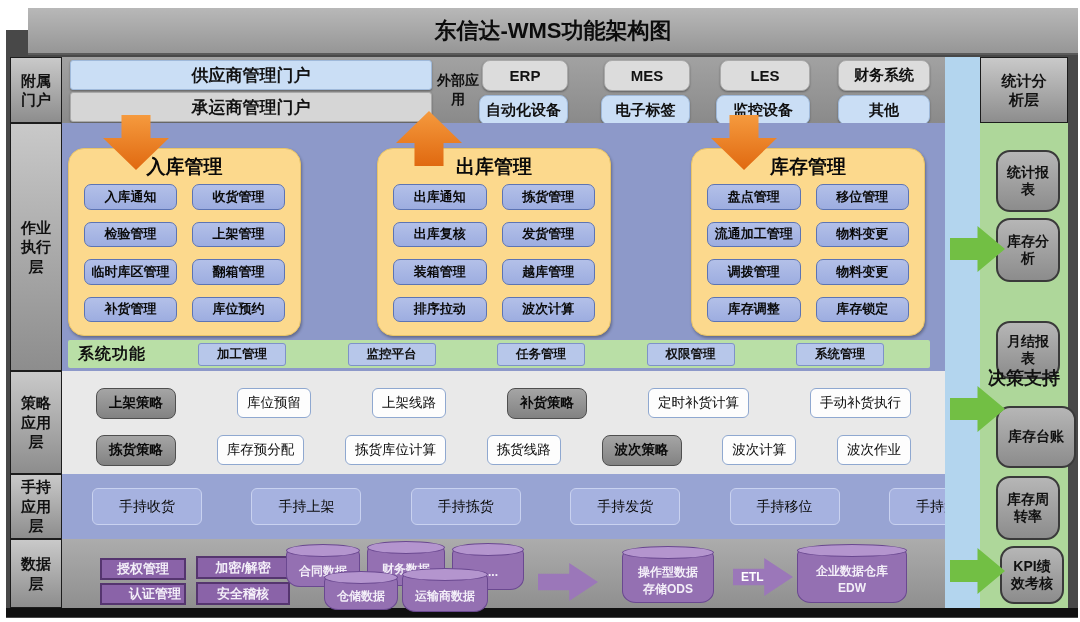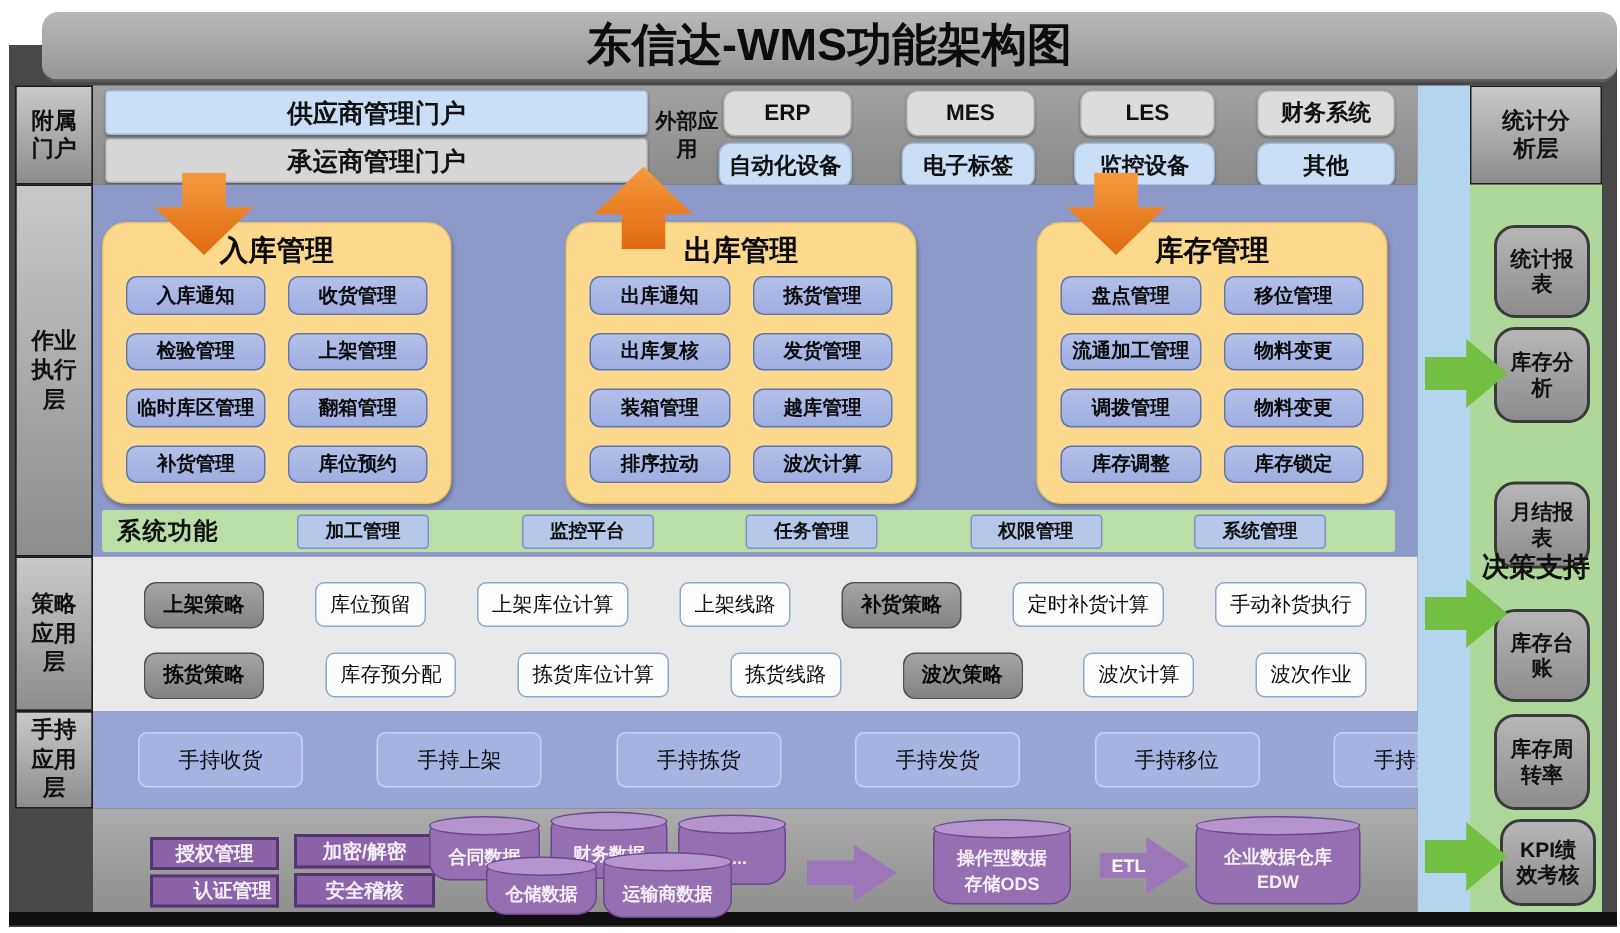--- a/index.html
+++ b/index.html
@@ -4,21 +4,21 @@
 <style>
   html,body{margin:0;padding:0;background:#fff;}
   #canvas{position:relative;width:1080px;height:622px;background:#fff;overflow:hidden;
           font-family:"Liberation Sans","DejaVu Sans",sans-serif;color:#111;}
   .abs{position:absolute;box-sizing:border-box;}
   
   .frame{background:#484848;}
   .bottombar{background:#101010;}
   
   .titlebar{background:linear-gradient(#b8b8b8,#969696);border-bottom:2px solid #5a5a5a;
-            display:flex;align-items:center;justify-content:center;font-size:30px;font-weight:bold;color:#0c0c0c;border-radius:11px;}
+            display:flex;align-items:center;justify-content:center;font-size:22px;font-weight:bold;color:#0c0c0c;}
   
   .sideCell{background:linear-gradient(#c9c9c9,#8d8d8d);border:1px solid #1c1c1c;
             display:flex;align-items:center;justify-content:center;text-align:center;
             font-size:15px;font-weight:bold;line-height:1.3;padding:0 9px;}
   
   .band-top{background:linear-gradient(#a2a2a2,#8a8a8a);}
   .portalBox{display:flex;align-items:center;justify-content:center;font-size:17px;font-weight:bold;
              border-radius:3px;box-shadow:0 1px 2px rgba(0,0,0,.35);}
   .portal-blue{background:#cadef5;border:1px solid #9fb9da;}
   .portal-gray{background:#d6d6d6;border:1px solid #a9a9a9;}
@@ -88,20 +88,21 @@
 
   <div class="abs frame" style="left:6px;top:30px;width:1072px;height:588px;"></div>
   <div class="abs bottombar" style="left:6px;top:608px;width:1072px;height:9px;"></div>
 
   <div class="abs titlebar" style="left:28px;top:8px;width:1050px;height:47px;">东信达-WMS功能架构图</div>
 
   <div class="abs sideCell" style="left:10px;top:57px;width:52px;height:66px;">附属门户</div>
   <div class="abs sideCell" style="left:10px;top:123px;width:52px;height:248px;">作业执行层</div>
   <div class="abs sideCell" style="left:10px;top:371px;width:52px;height:103px;">策略应用层</div>
   <div class="abs sideCell" style="left:10px;top:474px;width:52px;height:65px;">手持应用层</div>
+  <div class="abs sideCell" style="left:10px;top:539px;width:52px;height:69px;">数据层</div>
 
   <div class="abs band-top" style="left:62px;top:57px;width:883px;height:66px;"></div>
   <div class="abs portalBox portal-blue" style="left:70px;top:60px;width:362px;height:30px;">供应商管理门户</div>
   <div class="abs portalBox portal-gray" style="left:70px;top:92px;width:362px;height:30px;">承运商管理门户</div>
   <div class="abs extLabel" style="left:437px;top:60px;width:42px;height:60px;">外部应用</div>
 
   <div class="abs extBox ext-gray" style="left:482px;top:60px;width:86px;height:31px;">ERP</div>
   <div class="abs extBox ext-gray" style="left:604px;top:60px;width:86px;height:31px;">MES</div>
   <div class="abs extBox ext-gray" style="left:720px;top:60px;width:90px;height:31px;">LES</div>
   <div class="abs extBox ext-gray" style="left:838px;top:60px;width:92px;height:31px;">财务系统</div>
@@ -166,21 +167,20 @@
       <div class="sysBtn">任务管理</div>
       <div class="sysBtn">权限管理</div>
       <div class="sysBtn">系统管理</div>
     </div>
   </div>
 
   <div class="abs band-strat" style="left:62px;top:371px;width:883px;height:103px;"></div>
   <div class="abs stratRow" style="left:62px;top:388px;width:883px;height:30px;">
     <div class="darkBtn">上架策略</div>
     <div class="lightBtn">库位预留</div>
-    <div class="lightBtn">上架库位计算</div>
     <div class="lightBtn">上架线路</div>
     <div class="darkBtn">补货策略</div>
     <div class="lightBtn">定时补货计算</div>
     <div class="lightBtn">手动补货执行</div>
   </div>
   <div class="abs stratRow" style="left:62px;top:435px;width:883px;height:30px;">
     <div class="darkBtn">拣货策略</div>
     <div class="lightBtn">库存预分配</div>
     <div class="lightBtn">拣货库位计算</div>
     <div class="lightBtn">拣货线路</div>
@@ -229,17 +229,17 @@
   <div class="abs greenHeader" style="left:980px;top:57px;width:88px;height:66px;">统计分析层</div>
 
   <div class="abs garrow" style="left:950px;top:226px;width:55px;height:46px;"></div>
   <div class="abs garrow" style="left:950px;top:386px;width:55px;height:46px;"></div>
   <div class="abs garrow" style="left:950px;top:548px;width:55px;height:46px;"></div>
 
   <div class="abs statBox" style="left:996px;top:150px;width:64px;height:62px;">统计报表</div>
   <div class="abs statBox" style="left:996px;top:218px;width:64px;height:64px;">库存分析</div>
   <div class="abs statBox" style="left:996px;top:289px;width:64px;height:58px;margin-top:32px;">月结报表</div>
   <div class="abs decision" style="left:984px;top:354px;width:80px;height:48px;">决策支持</div>
-  <div class="abs statBox" style="left:996px;top:406px;width:64px;height:62px;">库存台账</div>
+  <div class="abs statBox" style="left:996px;top:406px;width:80px;height:62px;">库存台账</div>
   <div class="abs statBox" style="left:996px;top:476px;width:64px;height:64px;">库存周转率</div>
   <div class="abs statBox" style="left:1000px;top:546px;width:64px;height:58px;">KPI绩效考核</div>
 
 </div>
 
 </body></html>

